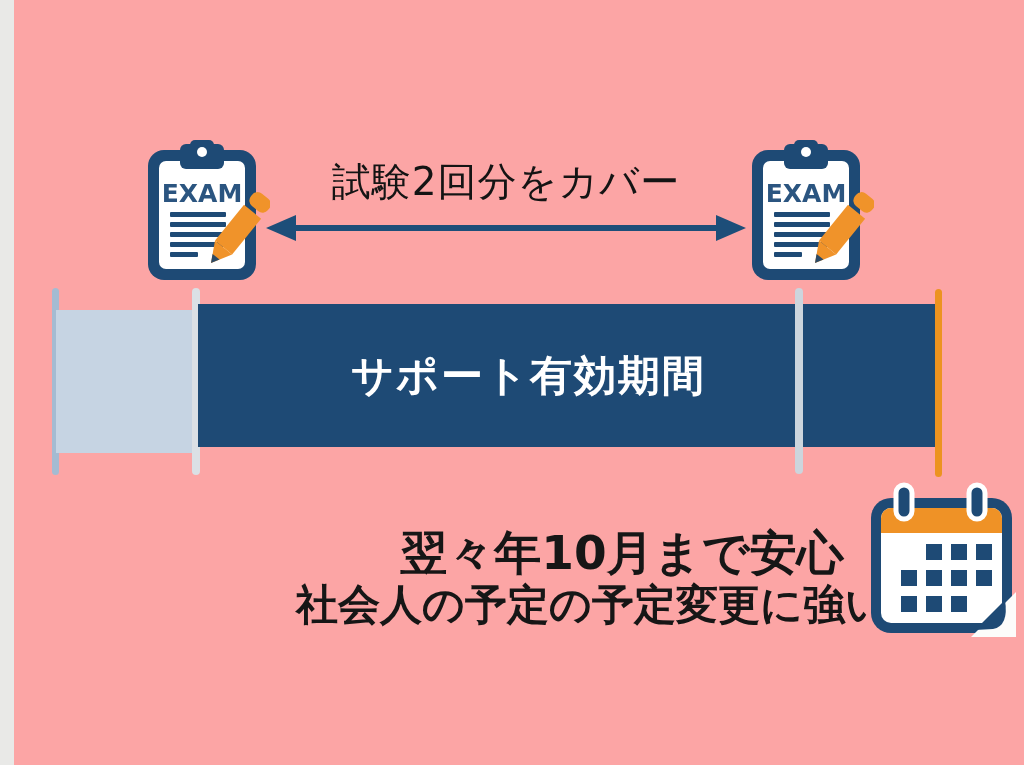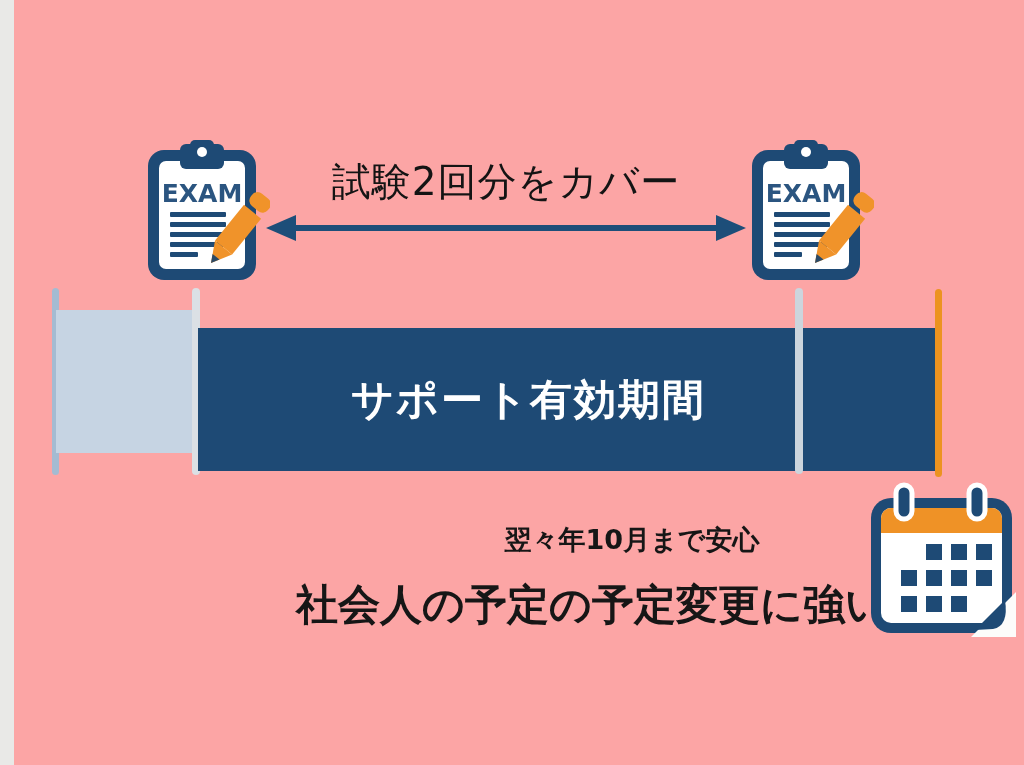--- a/index.html
+++ b/index.html
@@ -32,35 +32,35 @@
   .clipboard-right{left:730px;top:140px;}
 
   
   .tick{border-radius:4px;}
   .tick-start{left:38px;top:288px;width:7px;height:187px;background:#a4bbd2;}
   .tick-exam1{left:178px;top:288px;width:8px;height:187px;background:#dbe0e5;}
   .tick-exam2{left:781px;top:288px;width:8px;height:186px;background:#ccd5dd;}
   .tick-end{left:921px;top:289px;width:7px;height:188px;background:#ec9320;}
   .seg-pre{left:42px;top:310px;width:141px;height:143px;background:#c6d4e3;}
   .seg-support{
-    left:184px;top:328px;width:737px;height:143px;
+    left:184px;top:304px;width:737px;height:143px;
     background:#1e4a75;
     display:flex;align-items:center;justify-content:center;
   }
   .seg-support .bar-label{
     color:#ffffff;font-size:42px;font-weight:bold;
     letter-spacing:2px;white-space:nowrap;
     transform:translateX(-38px);
   }
 
   
   .note{
     text-align:center;color:#161616;font-weight:bold;white-space:nowrap;
   }
-  .note-1{left:368px;top:522px;width:500px;font-size:27px;}
+  .note-1{left:358px;top:522px;width:500px;font-size:47px;}
   .note-2{left:282px;top:577px;width:500px;font-size:42px;}
 
   
   .calendar{left:853px;top:480px;}
 </style>
 </head>
 <body>
 
 <div class="stage">
 

